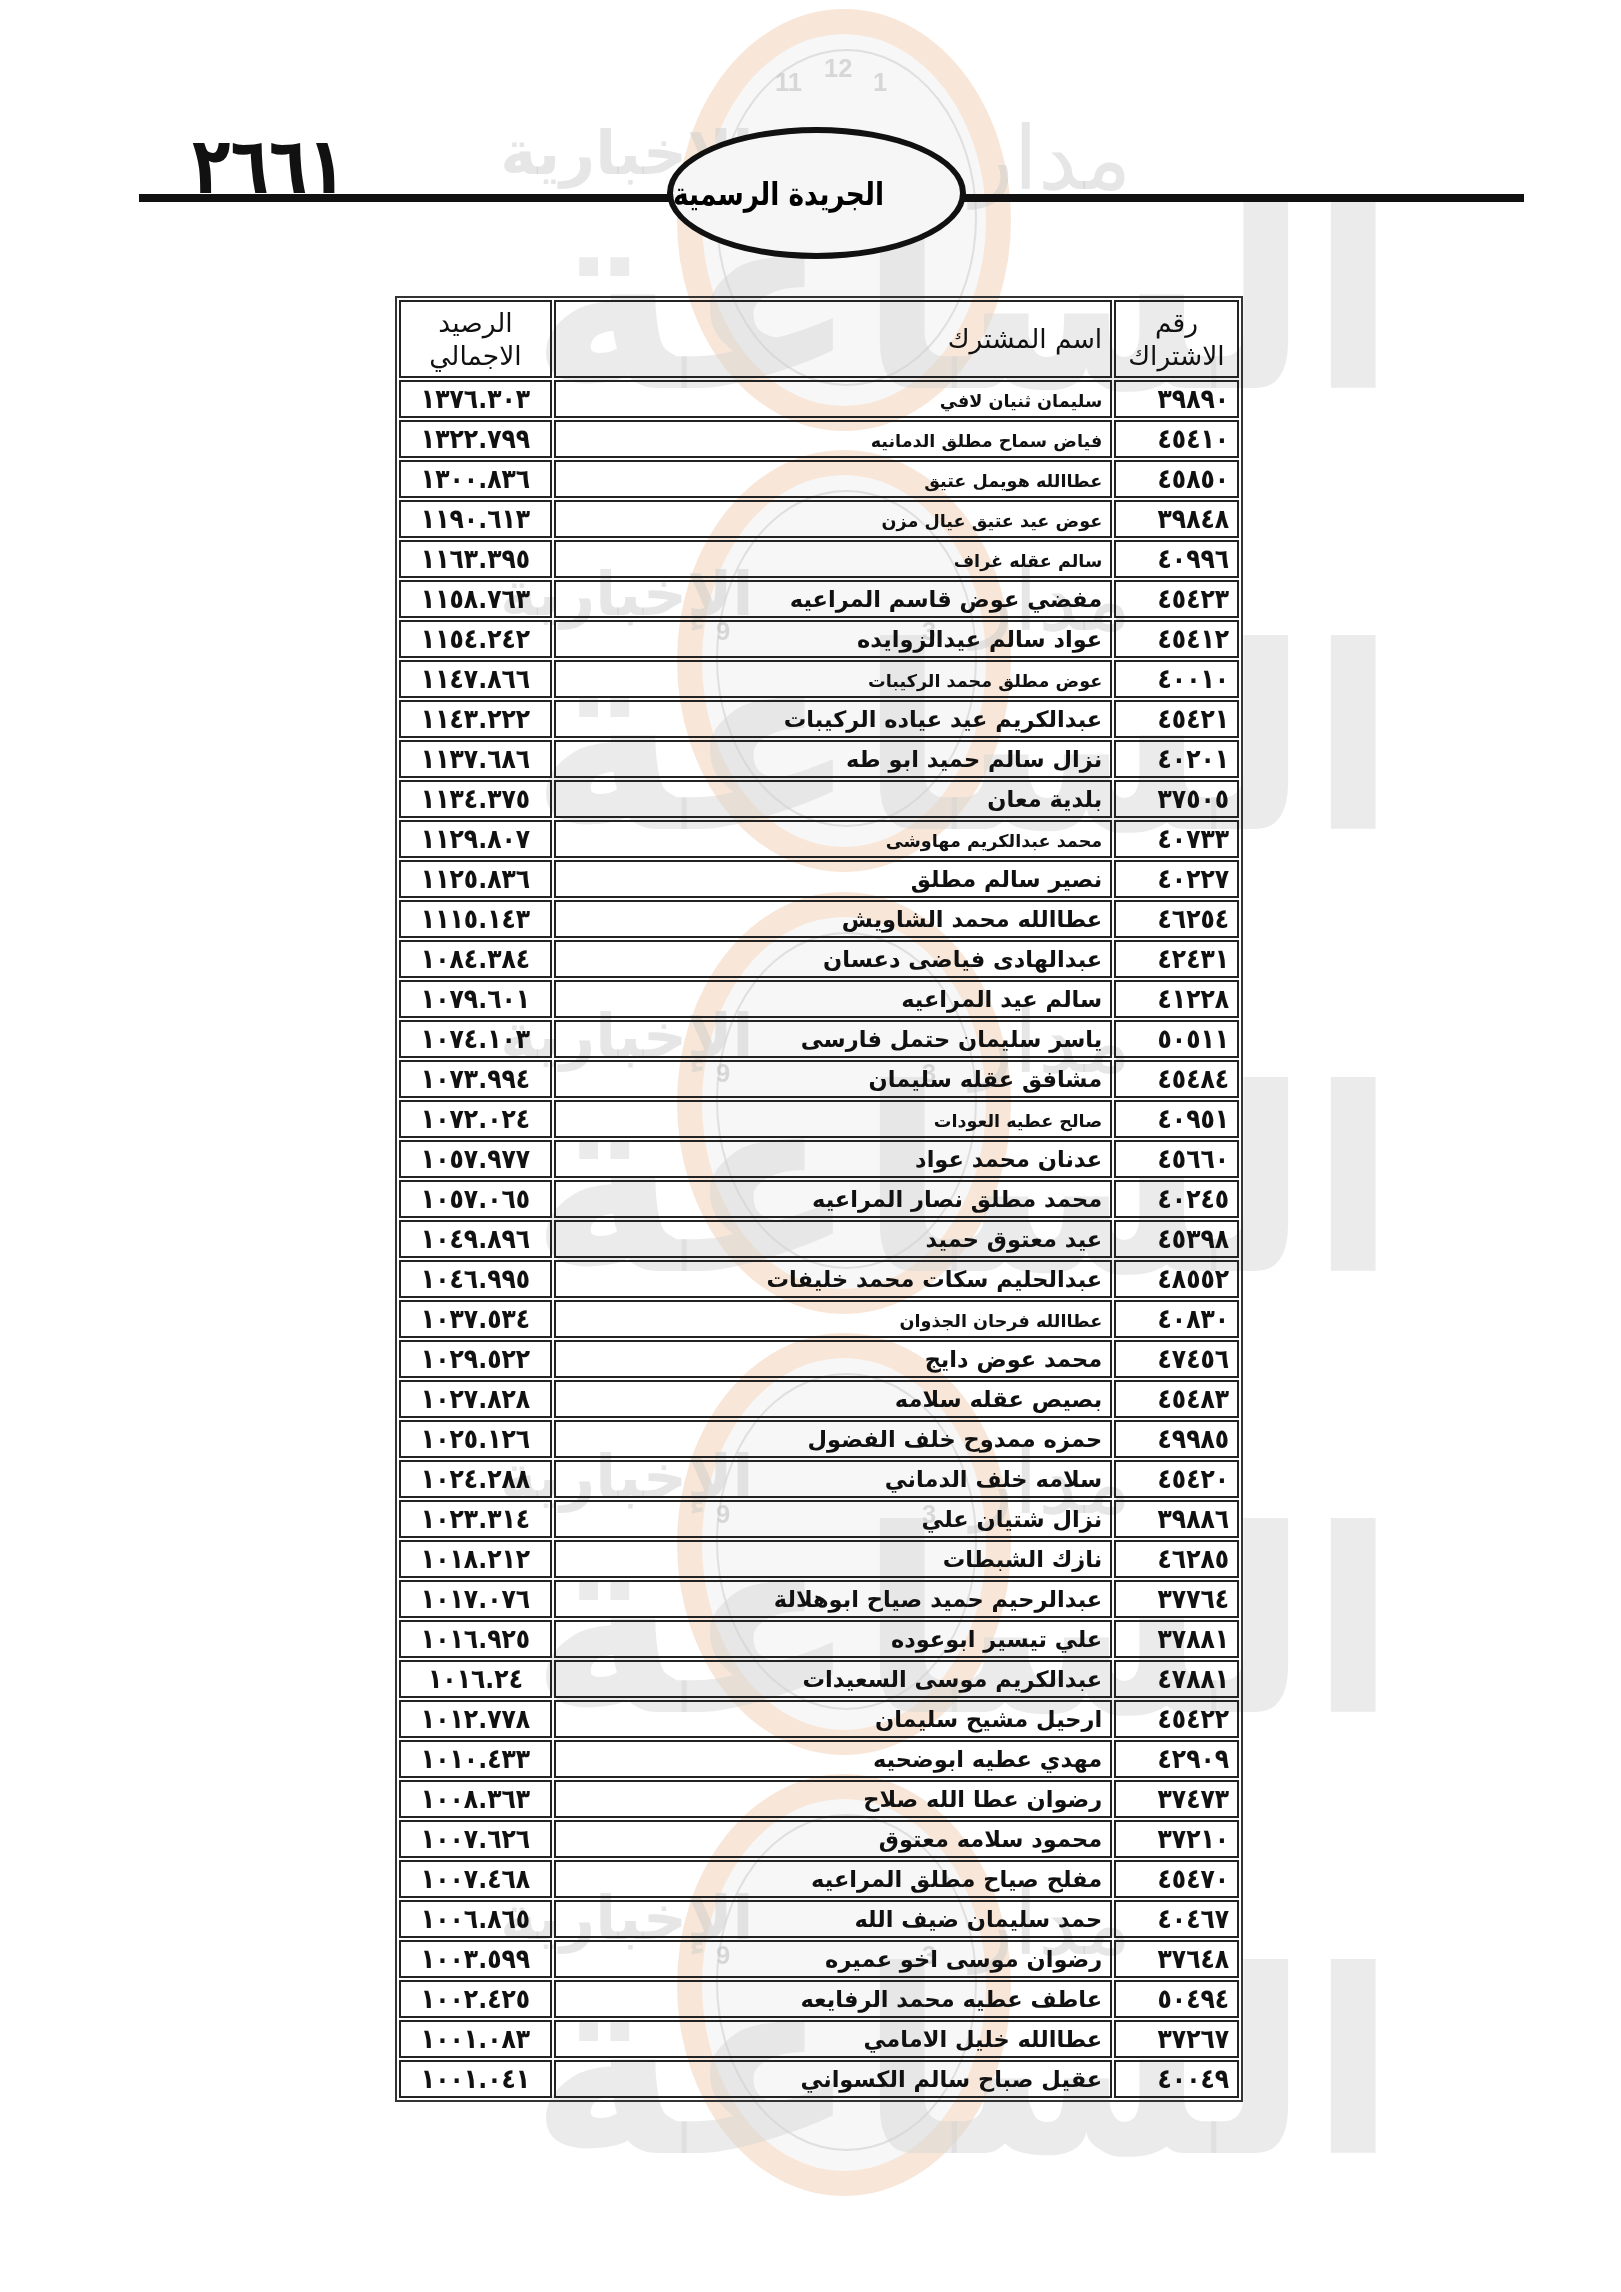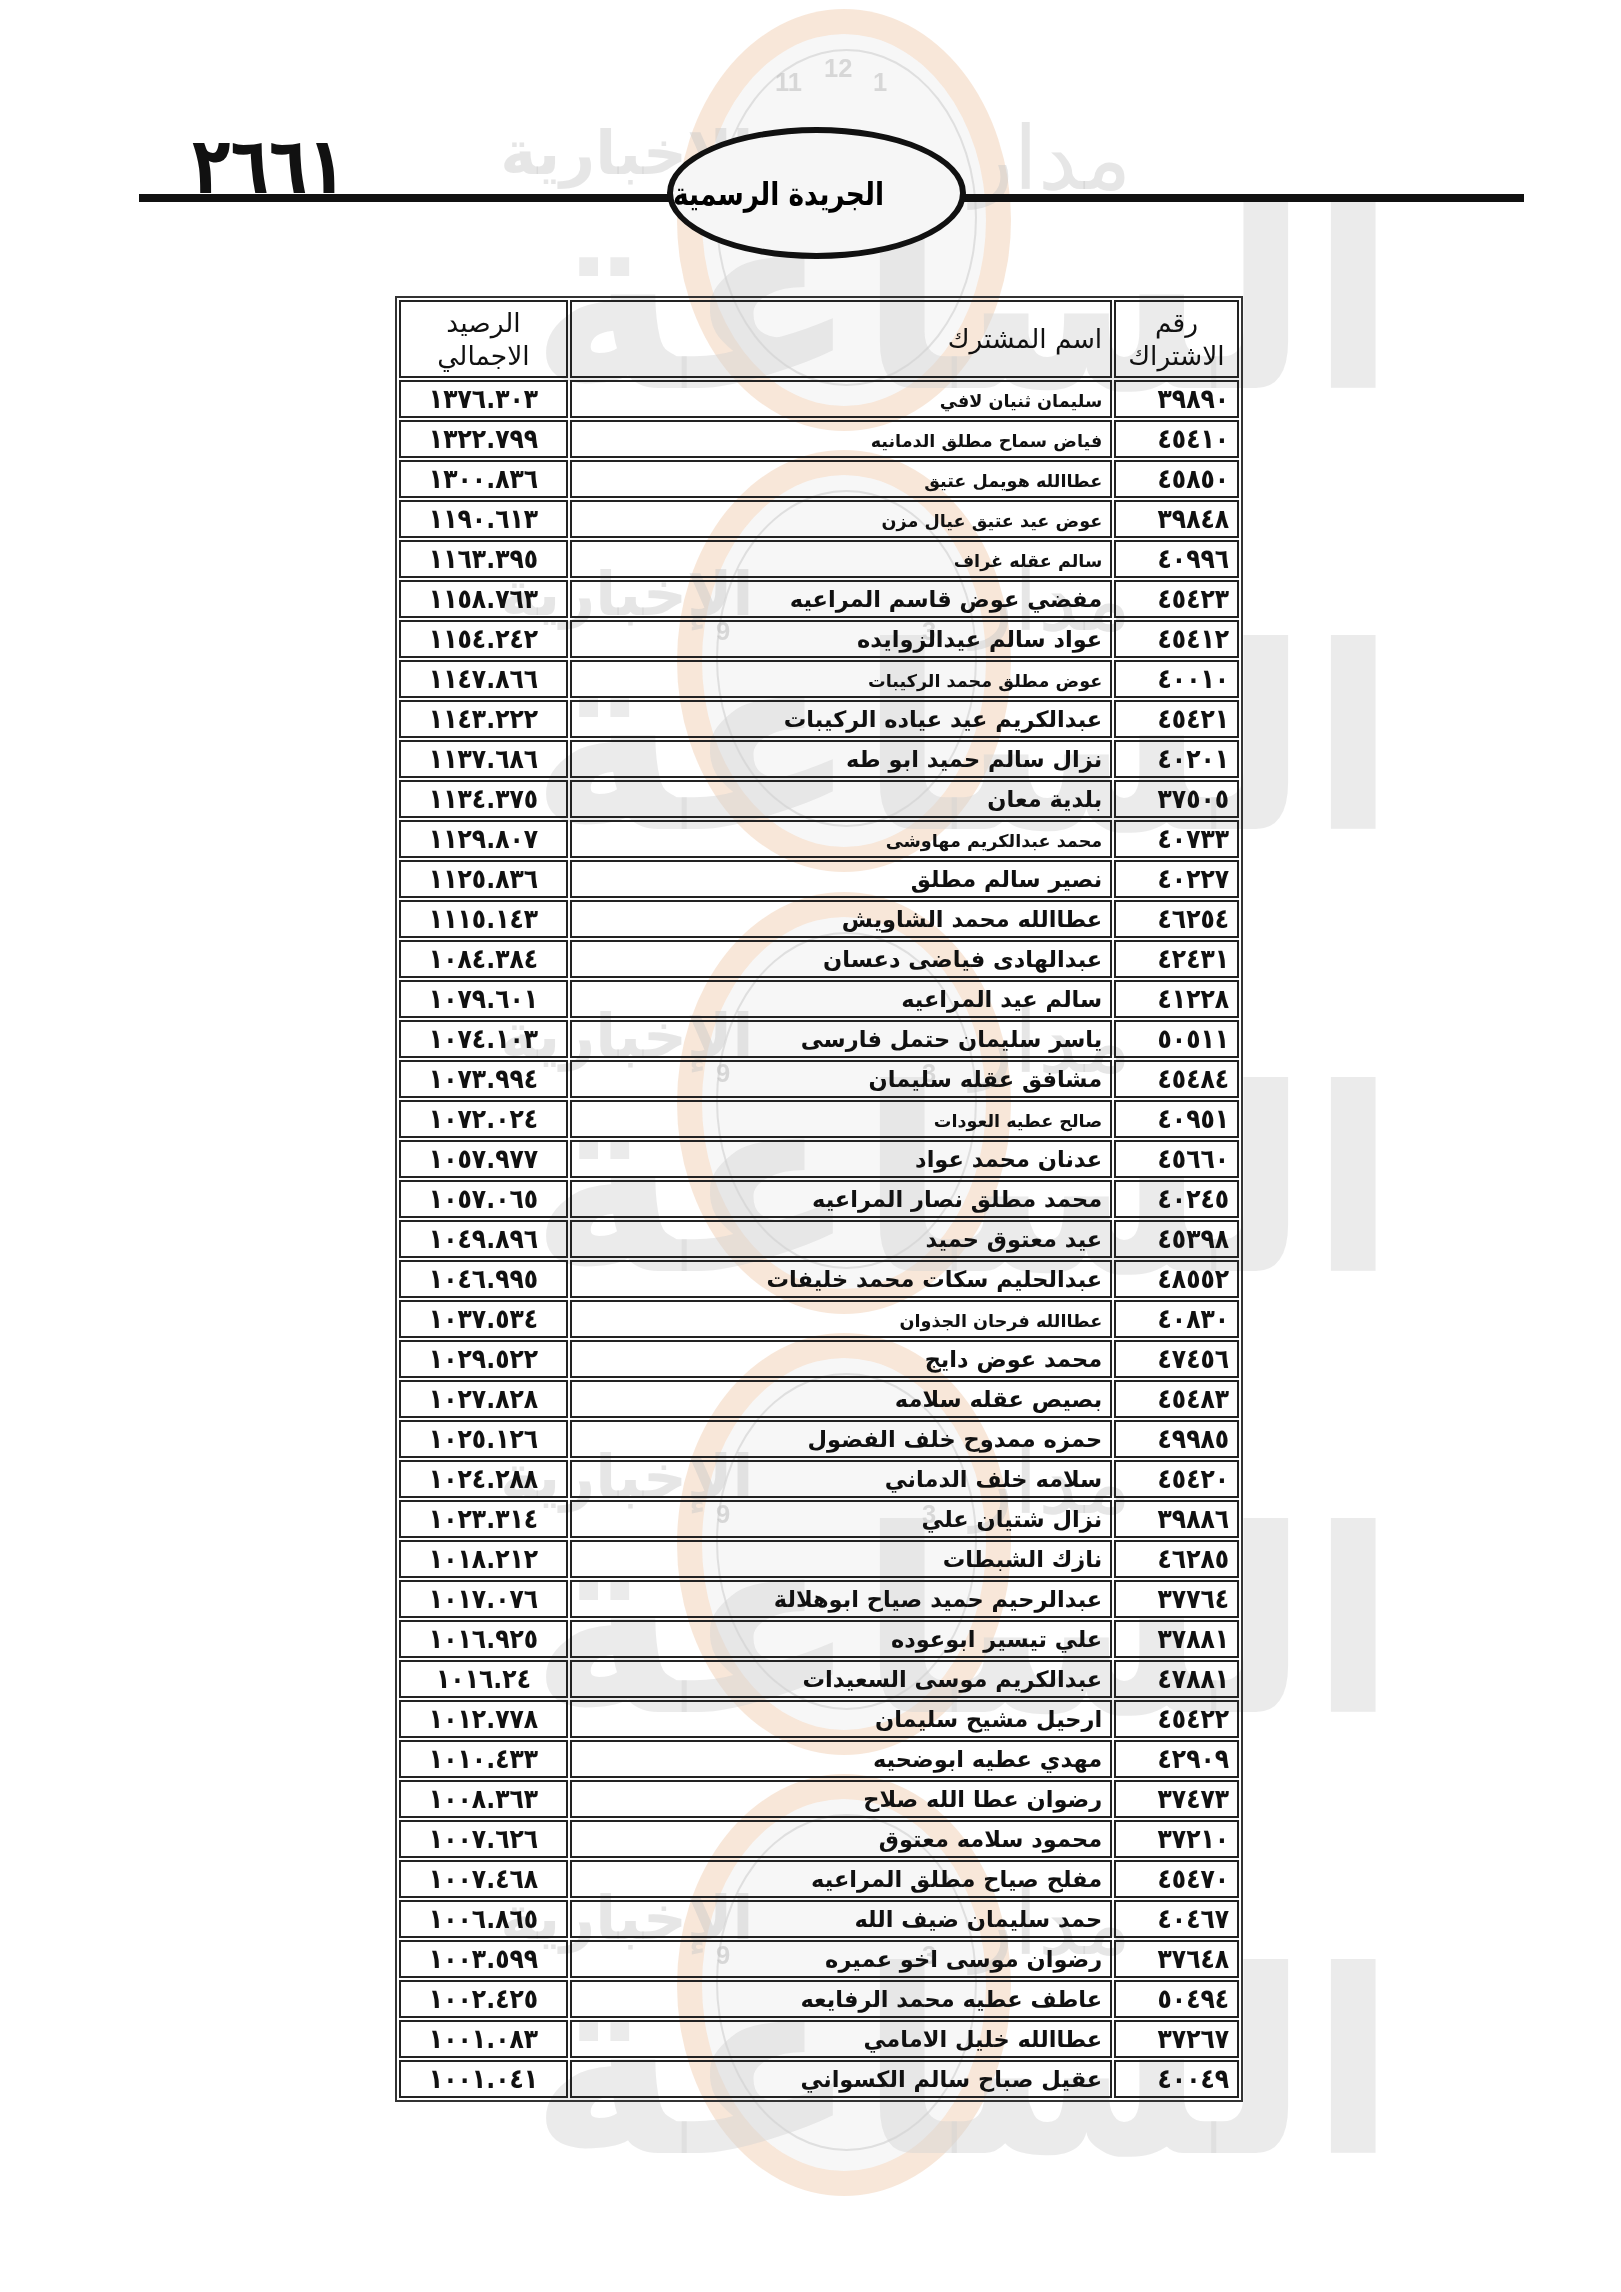--- a/index.html
+++ b/index.html
@@ -69,21 +69,21 @@
   }
   table.gazette td, table.gazette th {
     border: 2px solid #222; padding: 0 7.8px; box-sizing: border-box; height: 38px;
     font-weight: bold; font-size: 23.5px; color: #111; background: rgba(255,255,255,0.0);
   }
   table.gazette th {
     height: 78px; font-weight: normal; font-size: 26.5px; line-height: 1.25; vertical-align: middle;
   }
   .col-no { width: 125px; text-align: right; }
   .col-name { text-align: right; }
-  .col-bal { width: 169px; text-align: center; }
+  .col-bal { width: 153px; text-align: center; }
   th.col-no { text-align: center; }
   th.col-bal { text-align: center; }
   .num {
     font-family: "DejaVu Sans", sans-serif; font-weight: bold; font-size: 23.5px;
     transform: scaleY(1.15); display: inline-block;
   }
   .name {
     font-family: "DejaVu Sans", sans-serif; font-weight: bold; font-size: 22.5px; direction: rtl;
   }
   .name.small { font-size: 17.6px; }

